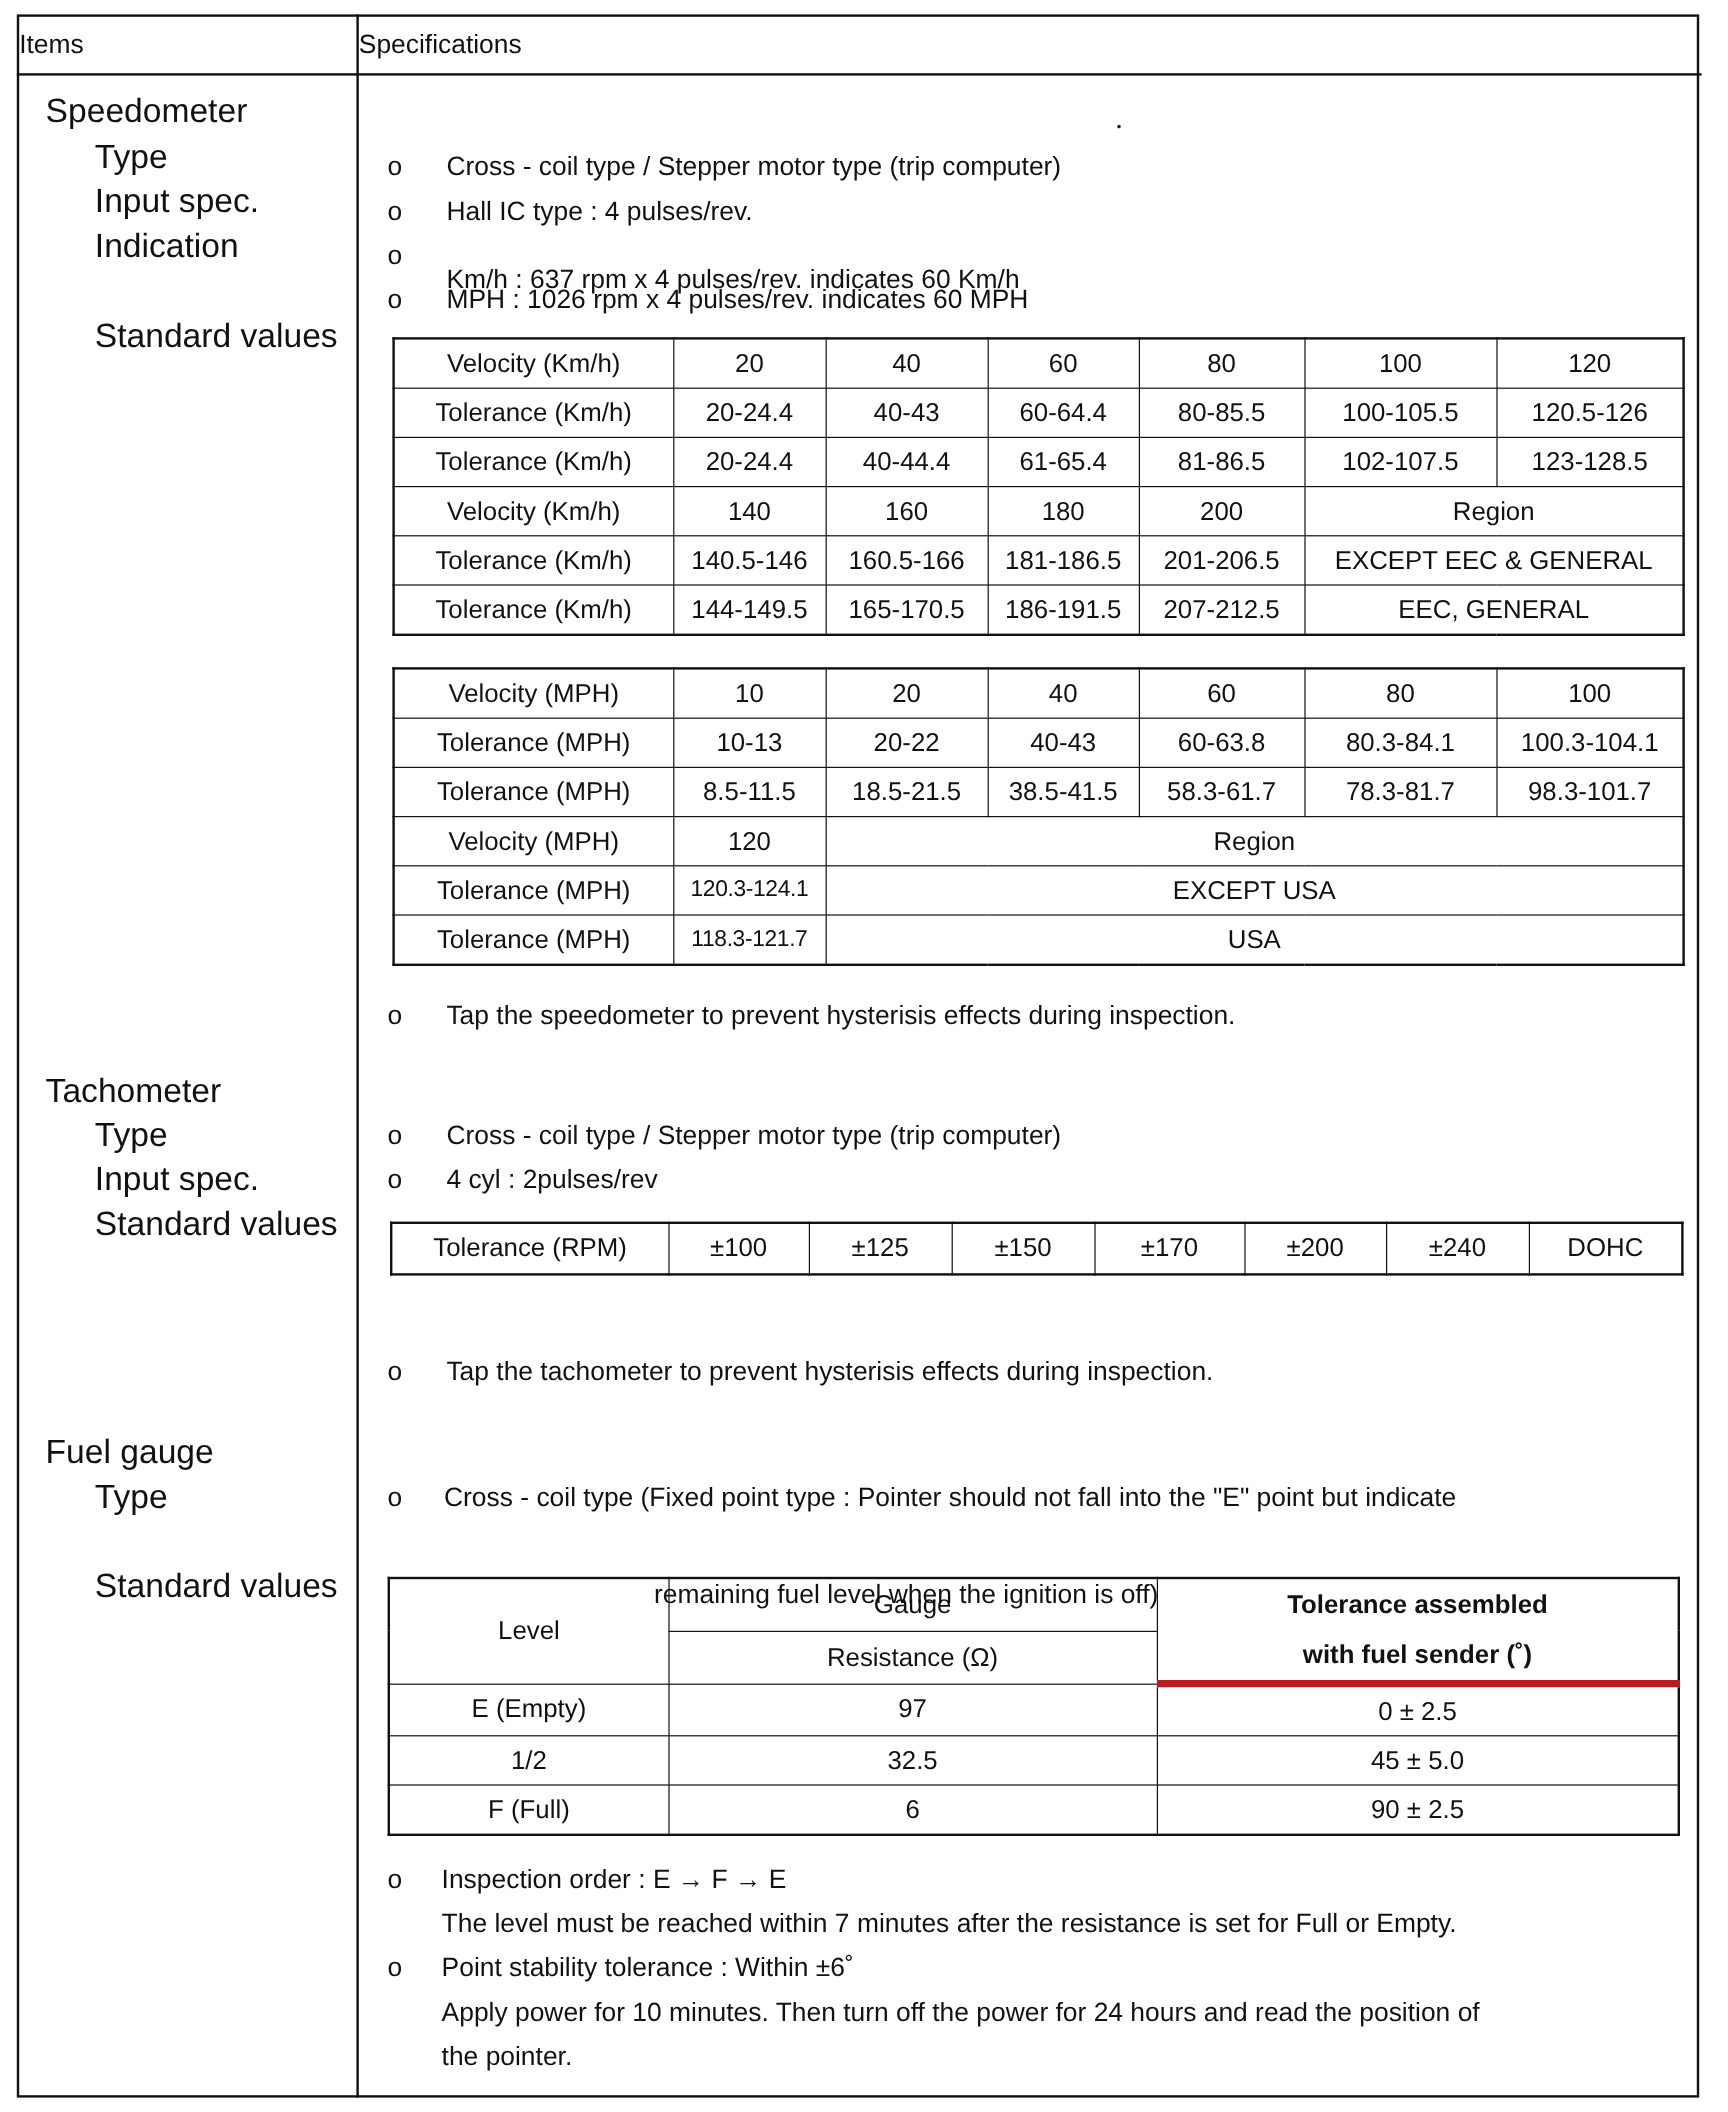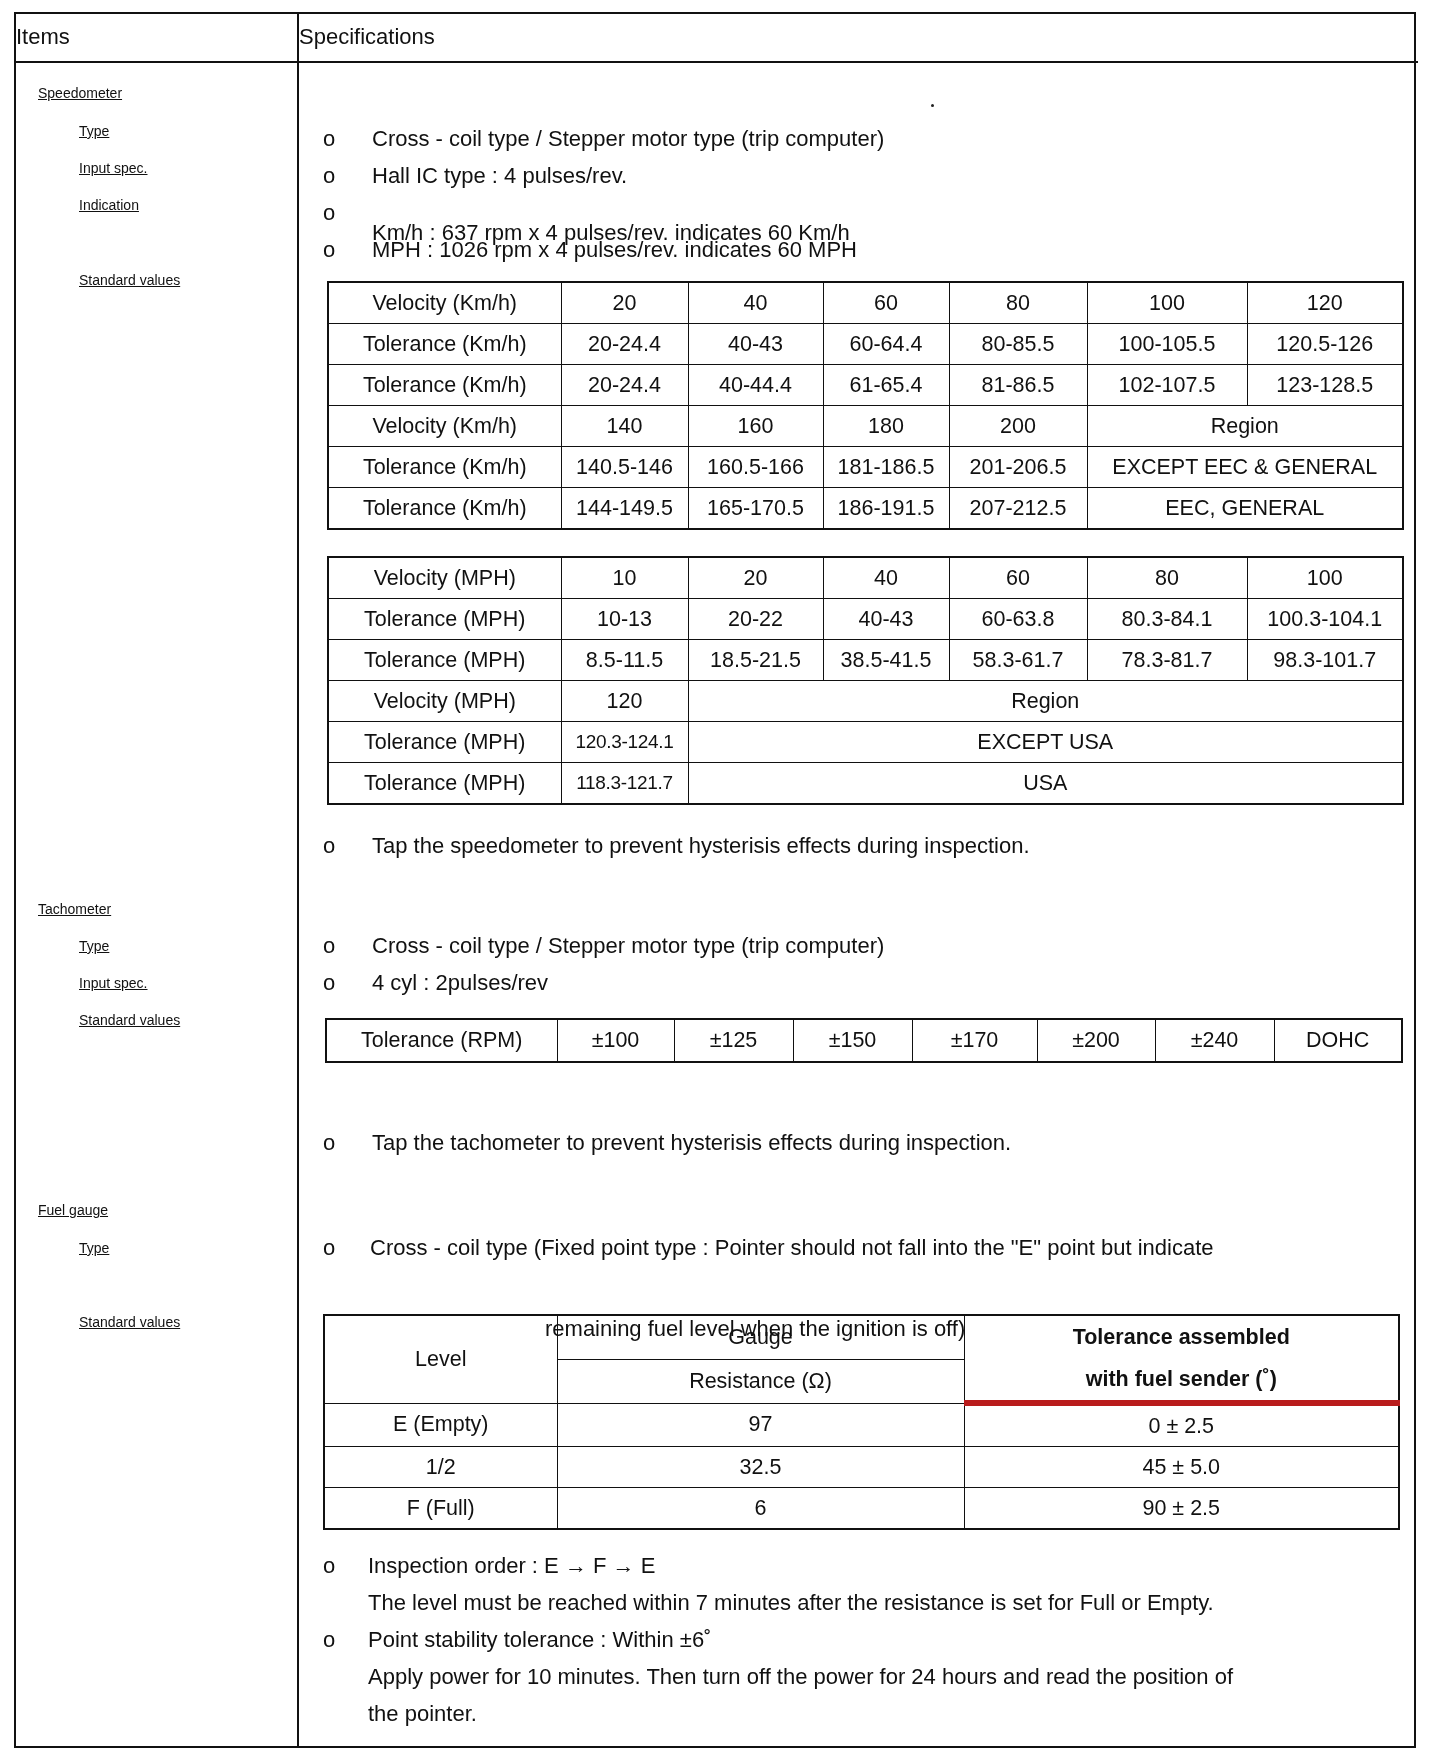--- a/index.html
+++ b/index.html
@@ -3,21 +3,21 @@
 <meta charset="utf-8">
 <style>
   html, body { margin: 0; padding: 0; background: #ffffff; }
   body { width: 1440px; height: 1760px; position: relative; overflow: hidden;
          font-family: "Liberation Sans", sans-serif; color: #111; }
   .frame { position: absolute; left: 14px; top: 12px; width: 1402px; height: 1736px;
            border: 2px solid #111; box-sizing: border-box; }
   .hdr-line { position: absolute; left: 14px; top: 61px; width: 1404px; height: 2px; background: #111; }
   .col-line { position: absolute; left: 297px; top: 12px; width: 2px; height: 1736px; background: #111; }
   .hdr-text { position: absolute; top: 24px; font-size: 22px; text-align: left; }
-  .item { position: absolute; font-size: 14px; line-height: 26px; text-decoration: underline; }
+  .item { position: absolute; font-size: 28px; line-height: 26px; }
   .item.main { left: 38px; }
   .item.sub { left: 79px; }
   .bullet { position: absolute; left: 323px; font-size: 22px; line-height: 26px; }
   .btext { position: absolute; left: 372px; font-size: 22px; line-height: 26px; white-space: nowrap; }
 
   table.spec { position: absolute; border-collapse: collapse; font-size: 21.5px; table-layout: fixed; }
   table.spec td { border: 1.5px solid #111; text-align: center; vertical-align: middle;
                   padding: 0; white-space: nowrap; }
   table.spec { border: 2px solid #111; }
   .t-kmh { left: 327px; top: 281px; width: 1075px; }

